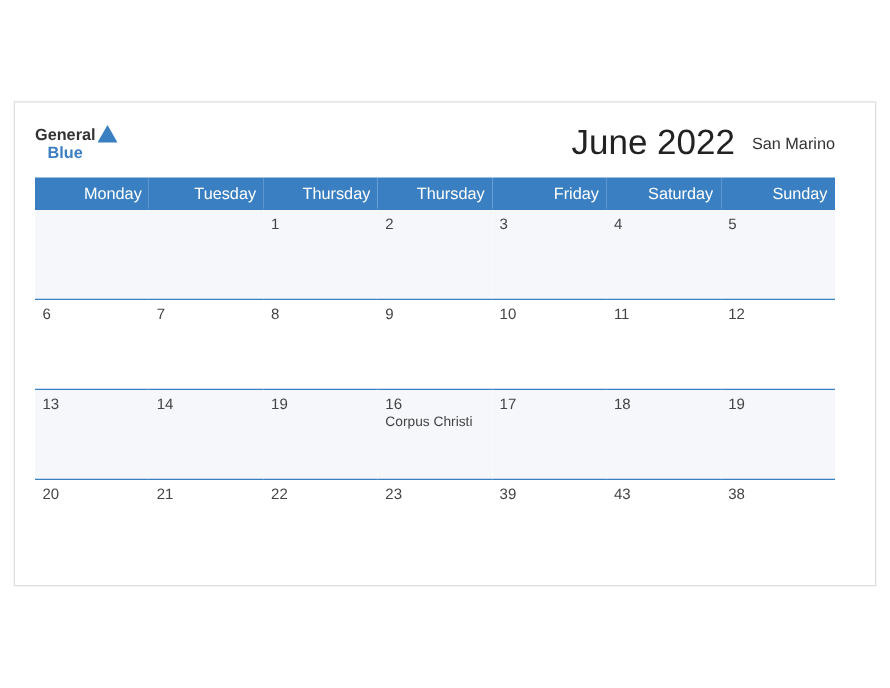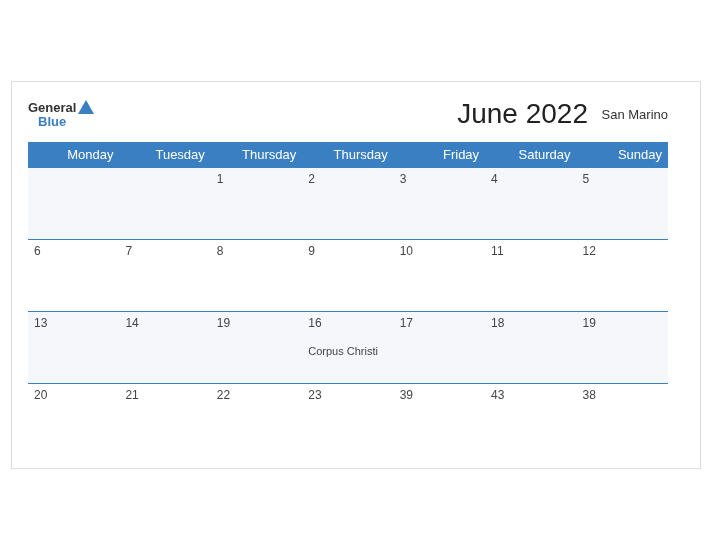--- a/index.html
+++ b/index.html
@@ -89,21 +89,21 @@
     }
     .day-number {
       font-size: 12px;
       color: #444;
       display: block;
     }
     .holiday-label {
       font-size: 11px;
       color: #444;
       display: block;
-      margin-top: 15px;
+      margin-top: 2px;
     }
   </style>
 </head>
 <body>
 
 <div class="calendar-container">
   <div class="calendar-header">
     <div class="logo">
       <div style="display:flex; flex-direction:column; align-items:flex-start;">
         <div style="display:flex; align-items:center;">

